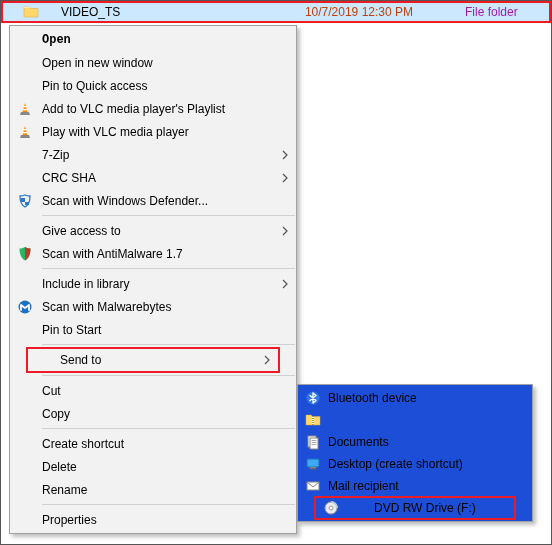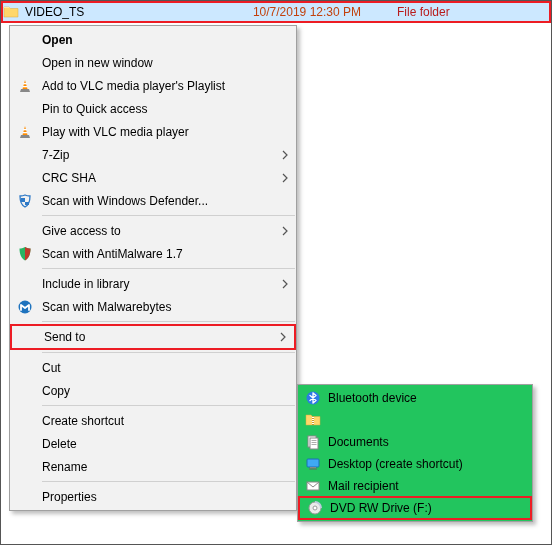--- a/index.html
+++ b/index.html
@@ -11,48 +11,48 @@
     height: 545px;
     position: relative;
     border: 1px solid #555;
   }
   .file-row {
     display: flex;
     align-items: center;
     height: 22px;
     background: #cce8ff;
     border: 2px solid #ed1c24;
-    padding: 0 0;
-    gap: 6px;
+    padding: 0 20px;
+    gap: 22px;
     font-size: 12px;
   }
   .file-row .folder-icon { width: 16px; height: 16px; flex: 0 0 16px; }
   .file-row .name { flex: 0 0 200px; }
   .file-row .date { flex: 0 0 130px; text-align: right; color: #c2410c; }
-  .file-row .type { flex: 1; padding-left: 30px; color: #b91c1c; }
+  .file-row .type { flex: 1; padding-left: 30px; color: #a21caf; }
 
   .context-menu {
     position: absolute;
     top: 24px;
     left: 8px;
     width: 288px;
     background: #f2f2f2;
     border: 1px solid #a0a0a0;
     box-shadow: 3px 3px 4px rgba(0,0,0,0.25);
     padding: 2px 0;
   }
   .menu-item {
     display: flex;
     align-items: center;
     height: 23px;
     padding: 0 8px 0 4px;
     cursor: default;
     position: relative;
   }
-  .menu-item.bold .label { font-weight: 600; }
+  .menu-item.bold .label { font-weight: 600; font-family: Liberation Mono, monospace; }
   .menu-item .icon-slot {
     width: 22px;
     height: 18px;
     flex: 0 0 22px;
     display: flex;
     align-items: center;
     justify-content: center;
     margin-right: 6px;
   }
   .menu-item .label { flex: 1; white-space: nowrap; }
@@ -64,35 +64,35 @@
     color: #555;
   }
   .menu-sep {
     height: 1px;
     background: #d0d0d0;
     margin: 3px 1px 3px 32px;
   }
   .menu-item.highlight {
     border: 2px solid #ed1c24;
     height: 26px;
-    margin: -1px 0;
+    margin: -1px 16px;
   }
 
   .submenu {
     position: absolute;
     top: 383px;
     left: 296px;
     width: 236px;
-    background: #22c55e;
+    background: #1d4ed8;
     border: 1px solid #a0a0a0;
     box-shadow: 3px 3px 4px rgba(0,0,0,0.25);
     padding: 2px 0;
   }
   .submenu .menu-item { height: 22px; }
-  .submenu .menu-item.highlight { height: 24px; }
+  .submenu .menu-item.highlight { height: 24px; gap: 28px; }
   .submenu .icon-slot { width: 22px; flex: 0 0 22px; margin-right: 4px; }
 
   
   svg { display: block; }
 </style>
 </head>
 <body>
 
 <div class="file-row">
   <span class="folder-icon">
@@ -110,35 +110,35 @@
 
   <div class="menu-item bold">
     <span class="icon-slot"></span>
     <span class="label">Open</span>
   </div>
   <div class="menu-item">
     <span class="icon-slot"></span>
     <span class="label">Open in new window</span>
   </div>
   <div class="menu-item">
+    <span class="icon-slot"></span>
+    <span class="label">Pin to Quick access</span>
+  </div>
+  <div class="menu-item">
     <span class="icon-slot">
       <svg viewBox="0 0 16 16" width="16" height="16">
           <path fill="#ff8c00" d="M8 2 L10.5 11 H5.5 Z"></path>
           <rect fill="#fff" x="6.3" y="5" width="3.4" height="1.3"></rect>
           <rect fill="#fff" x="5.8" y="8" width="4.4" height="1.3"></rect>
           <path fill="#888" d="M4 11 H12 L13 14 H3 Z"></path>
         </svg>
     </span>
     <span class="label">Add to VLC media player's Playlist</span>
   </div>
   <div class="menu-item">
-    <span class="icon-slot"></span>
-    <span class="label">Pin to Quick access</span>
-  </div>
-  <div class="menu-item">
     <span class="icon-slot">
       <svg viewBox="0 0 16 16" width="16" height="16">
           <path fill="#ff8c00" d="M8 2 L10.5 11 H5.5 Z"></path>
           <rect fill="#fff" x="6.3" y="5" width="3.4" height="1.3"></rect>
           <rect fill="#fff" x="5.8" y="8" width="4.4" height="1.3"></rect>
           <path fill="#888" d="M4 11 H12 L13 14 H3 Z"></path>
         </svg>
     </span>
     <span class="label">Play with VLC media player</span>
   </div>
@@ -204,20 +204,24 @@
       </span>
   </div>
   <div class="menu-item">
     <span class="icon-slot">
       <svg viewBox="0 0 16 16" width="16" height="16">
           <circle cx="8" cy="8" r="6.5" fill="#1e73be"></circle>
           <path d="M4 11 L4 6 L8 9 L12 6 L12 11" fill="none" stroke="#fff" stroke-width="1.8" stroke-linecap="round" stroke-linejoin="round"></path>
         </svg>
     </span>
     <span class="label">Scan with Malwarebytes</span>
+  </div>
+  <div class="menu-item">
+    <span class="icon-slot"></span>
+    <span class="label">Pin to Start</span>
   </div>
 
   <div class="menu-sep"></div>
 
   <div class="menu-item highlight">
     <span class="icon-slot"></span>
     <span class="label">Send to</span>
     <span class="arrow">
         <svg width="6" height="10" viewBox="0 0 6 10">
           <path d="M1 1 L5 5 L1 9" fill="none" stroke="#555" stroke-width="1.2"></path>

